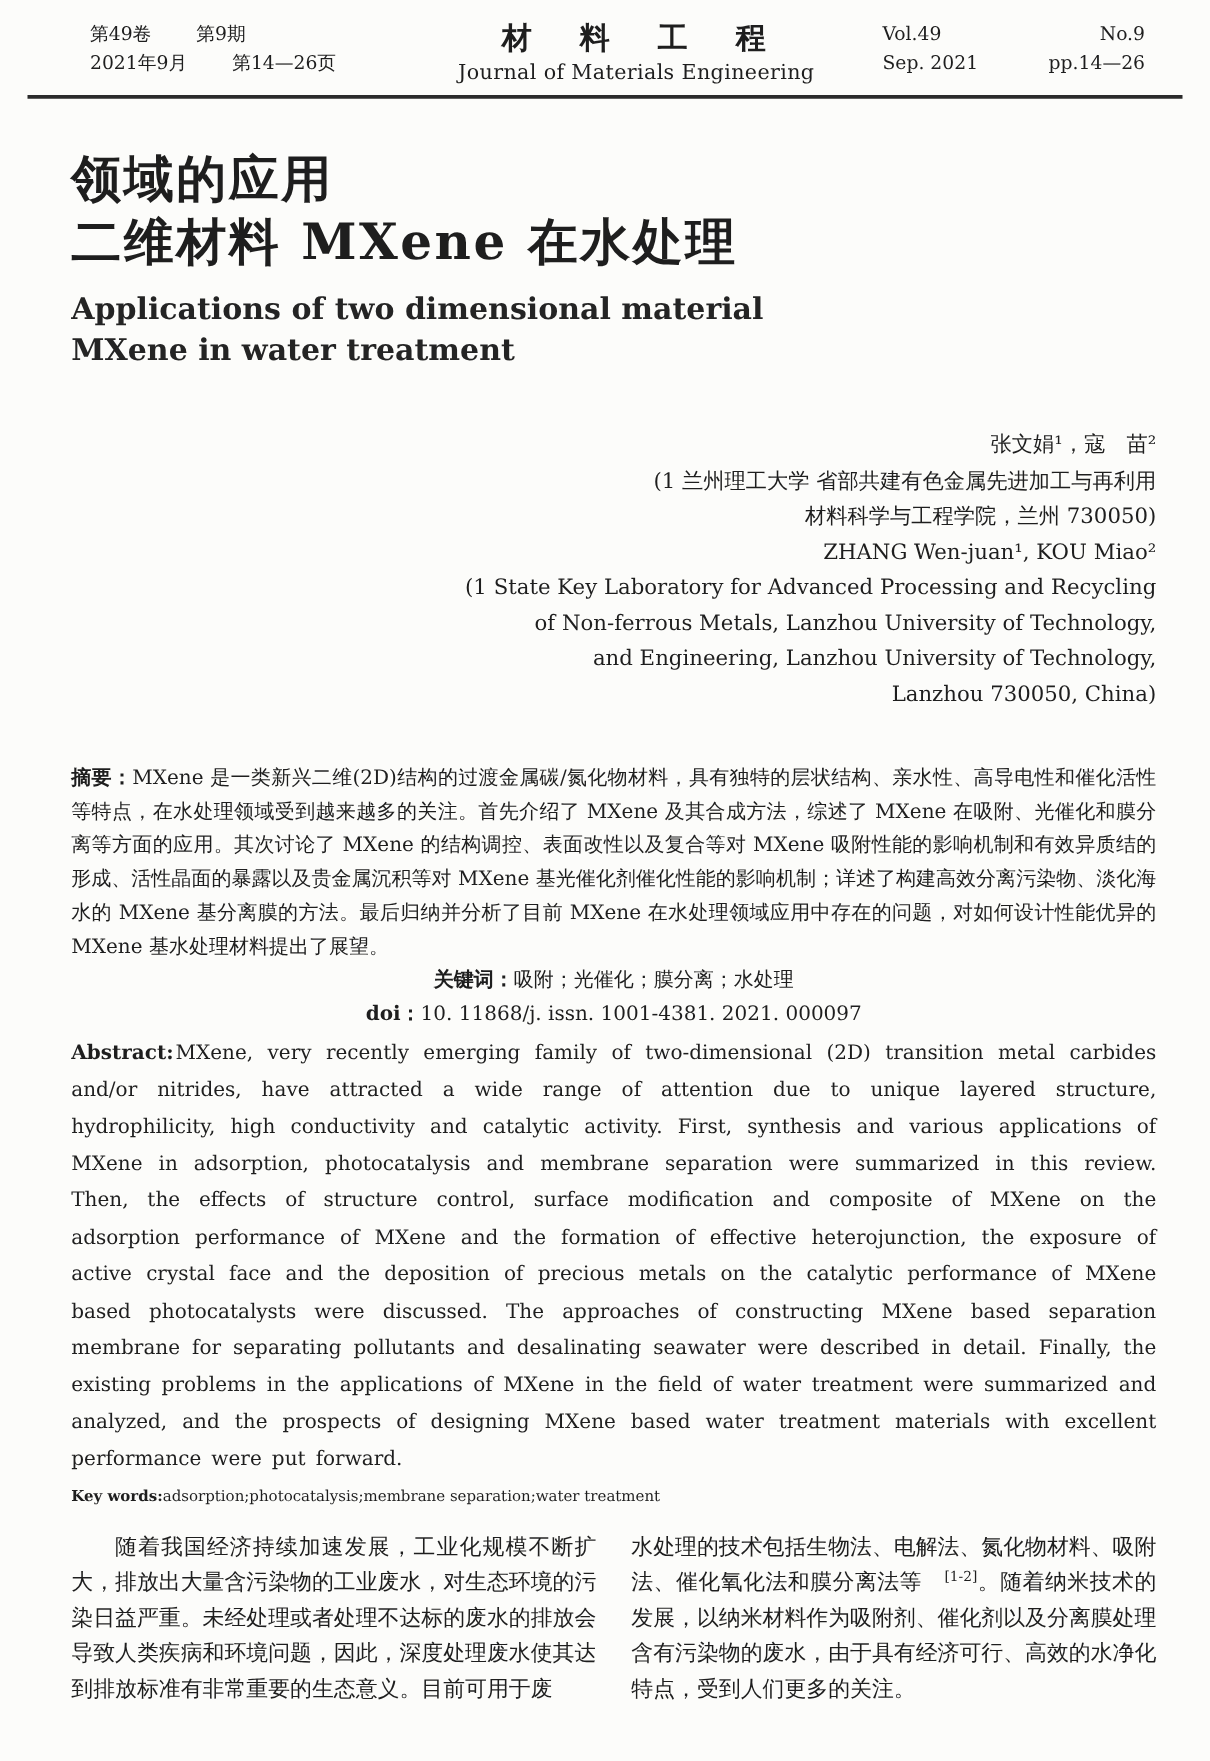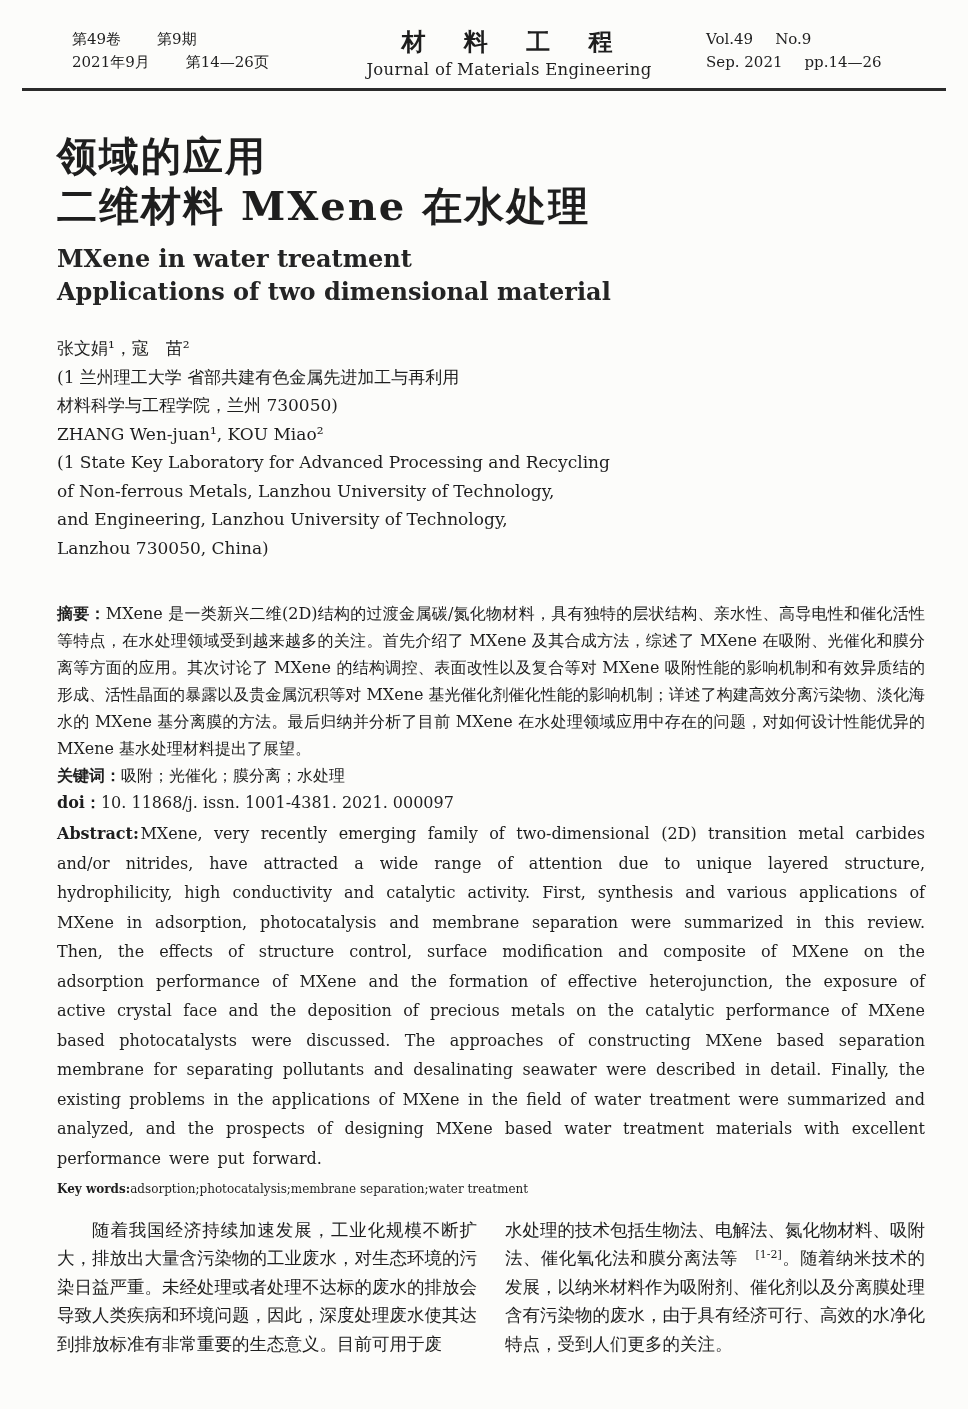--- a/index.html
+++ b/index.html
@@ -8,51 +8,51 @@
     width: 968px; height: 1409px;
     background: #fcfcfa;
     color: #1e1e1e;
     font-family: "DejaVu Serif", "Liberation Serif", serif;
     overflow: hidden;
   }
   
   .jheader {
     display: flex;
     align-items: flex-start;
-    padding: 28px 52px 0 72px;
+    padding: 16px 52px 0 72px;
   }
   .jh-left { width: 240px; font-size: 15px; line-height: 23px; }
   .jh-left .row { display: flex; }
   .jh-left .row span:first-child { margin-right: 36px; }
   .jh-center { flex: 1; text-align: center; }
   .jh-cn {
     font-size: 24px; font-weight: 600; letter-spacing: 4px; word-spacing: 22px;
     line-height: 28px;
   }
   .jh-en { font-size: 16.5px; margin-top: 4px; letter-spacing: 0.3px; }
   .jh-right { width: 210px; font-size: 15px; line-height: 23px; text-align: left; }
-  .jh-right .row { display: flex; justify-content: flex-start; }
+  .jh-right .row { display: flex; justify-content: space-between; }
   .jh-right .row span:first-child { margin-right: 22px; }
   .hrule { height: 3px; background: #2b2b2b; margin: 9px 22px 0 22px; }
 
   
   .main { padding: 40px 43px 0 57px; }
 
   .title-cn { font-size: 40px; font-weight: 700; line-height: 50px; letter-spacing: 2px; }
   .title-en { font-size: 24px; line-height: 33px; margin-top: 11px; color: #242424; }
 
-  .authors { margin-top: 26px; text-align: left; font-size: 17px; line-height: 28.5px; }
+  .authors { margin-top: 46px; text-align: right; font-size: 17px; line-height: 28.5px; }
   .authors .ln { white-space: nowrap; }
 
   .abs-cn {
     margin-top: 38px; font-size: 16px; line-height: 27px;
     text-align: justify; text-justify: inter-ideograph;
   }
   .lbl { font-weight: 700; }
-  .meta-line { font-size: 16px; line-height: 27px; }
+  .meta-line { font-size: 16px; line-height: 27px; text-align: center; }
   .clc-line .pair { margin-right: 36px; }
   .clc-line .pair:last-child { margin-right: 0; }
 
   .abs-en {
     margin-top: 3px; font-size: 16px; line-height: 29.5px;
     text-align: justify; word-spacing: 3px;
   }
   .kw-en { font-size: 12px; line-height: 30px; margin-top: 1px; }
 
   .columns { display: flex; gap: 28px; margin-top: 12px; }
@@ -91,22 +91,22 @@
 </header>
 <div class="hrule"></div>
 
 <main class="main">
 
   <h1 class="title-cn">
     <div>领域的应用</div>
     <div>二维材料 MXene 在水处理</div>
   </h1>
   <h2 class="title-en">
+    <div>Applications of two dimensional material</div>
     <div>MXene in water treatment</div>
-    <div>Applications of two dimensional material</div>
   </h2>
 
   <div class="authors">
     <div class="ln">张文娟¹，寇　苗²</div>
     <div class="ln">(1 兰州理工大学 省部共建有色金属先进加工与再利用</div>
     <div class="ln">材料科学与工程学院，兰州 730050)</div>
     <div class="ln">ZHANG Wen-juan¹, KOU Miao²</div>
     <div class="ln">(1 State Key Laboratory for Advanced Processing and Recycling</div>
     <div class="ln">of Non-ferrous Metals, Lanzhou University of Technology,</div>
     <div class="ln">and Engineering, Lanzhou University of Technology,</div>

